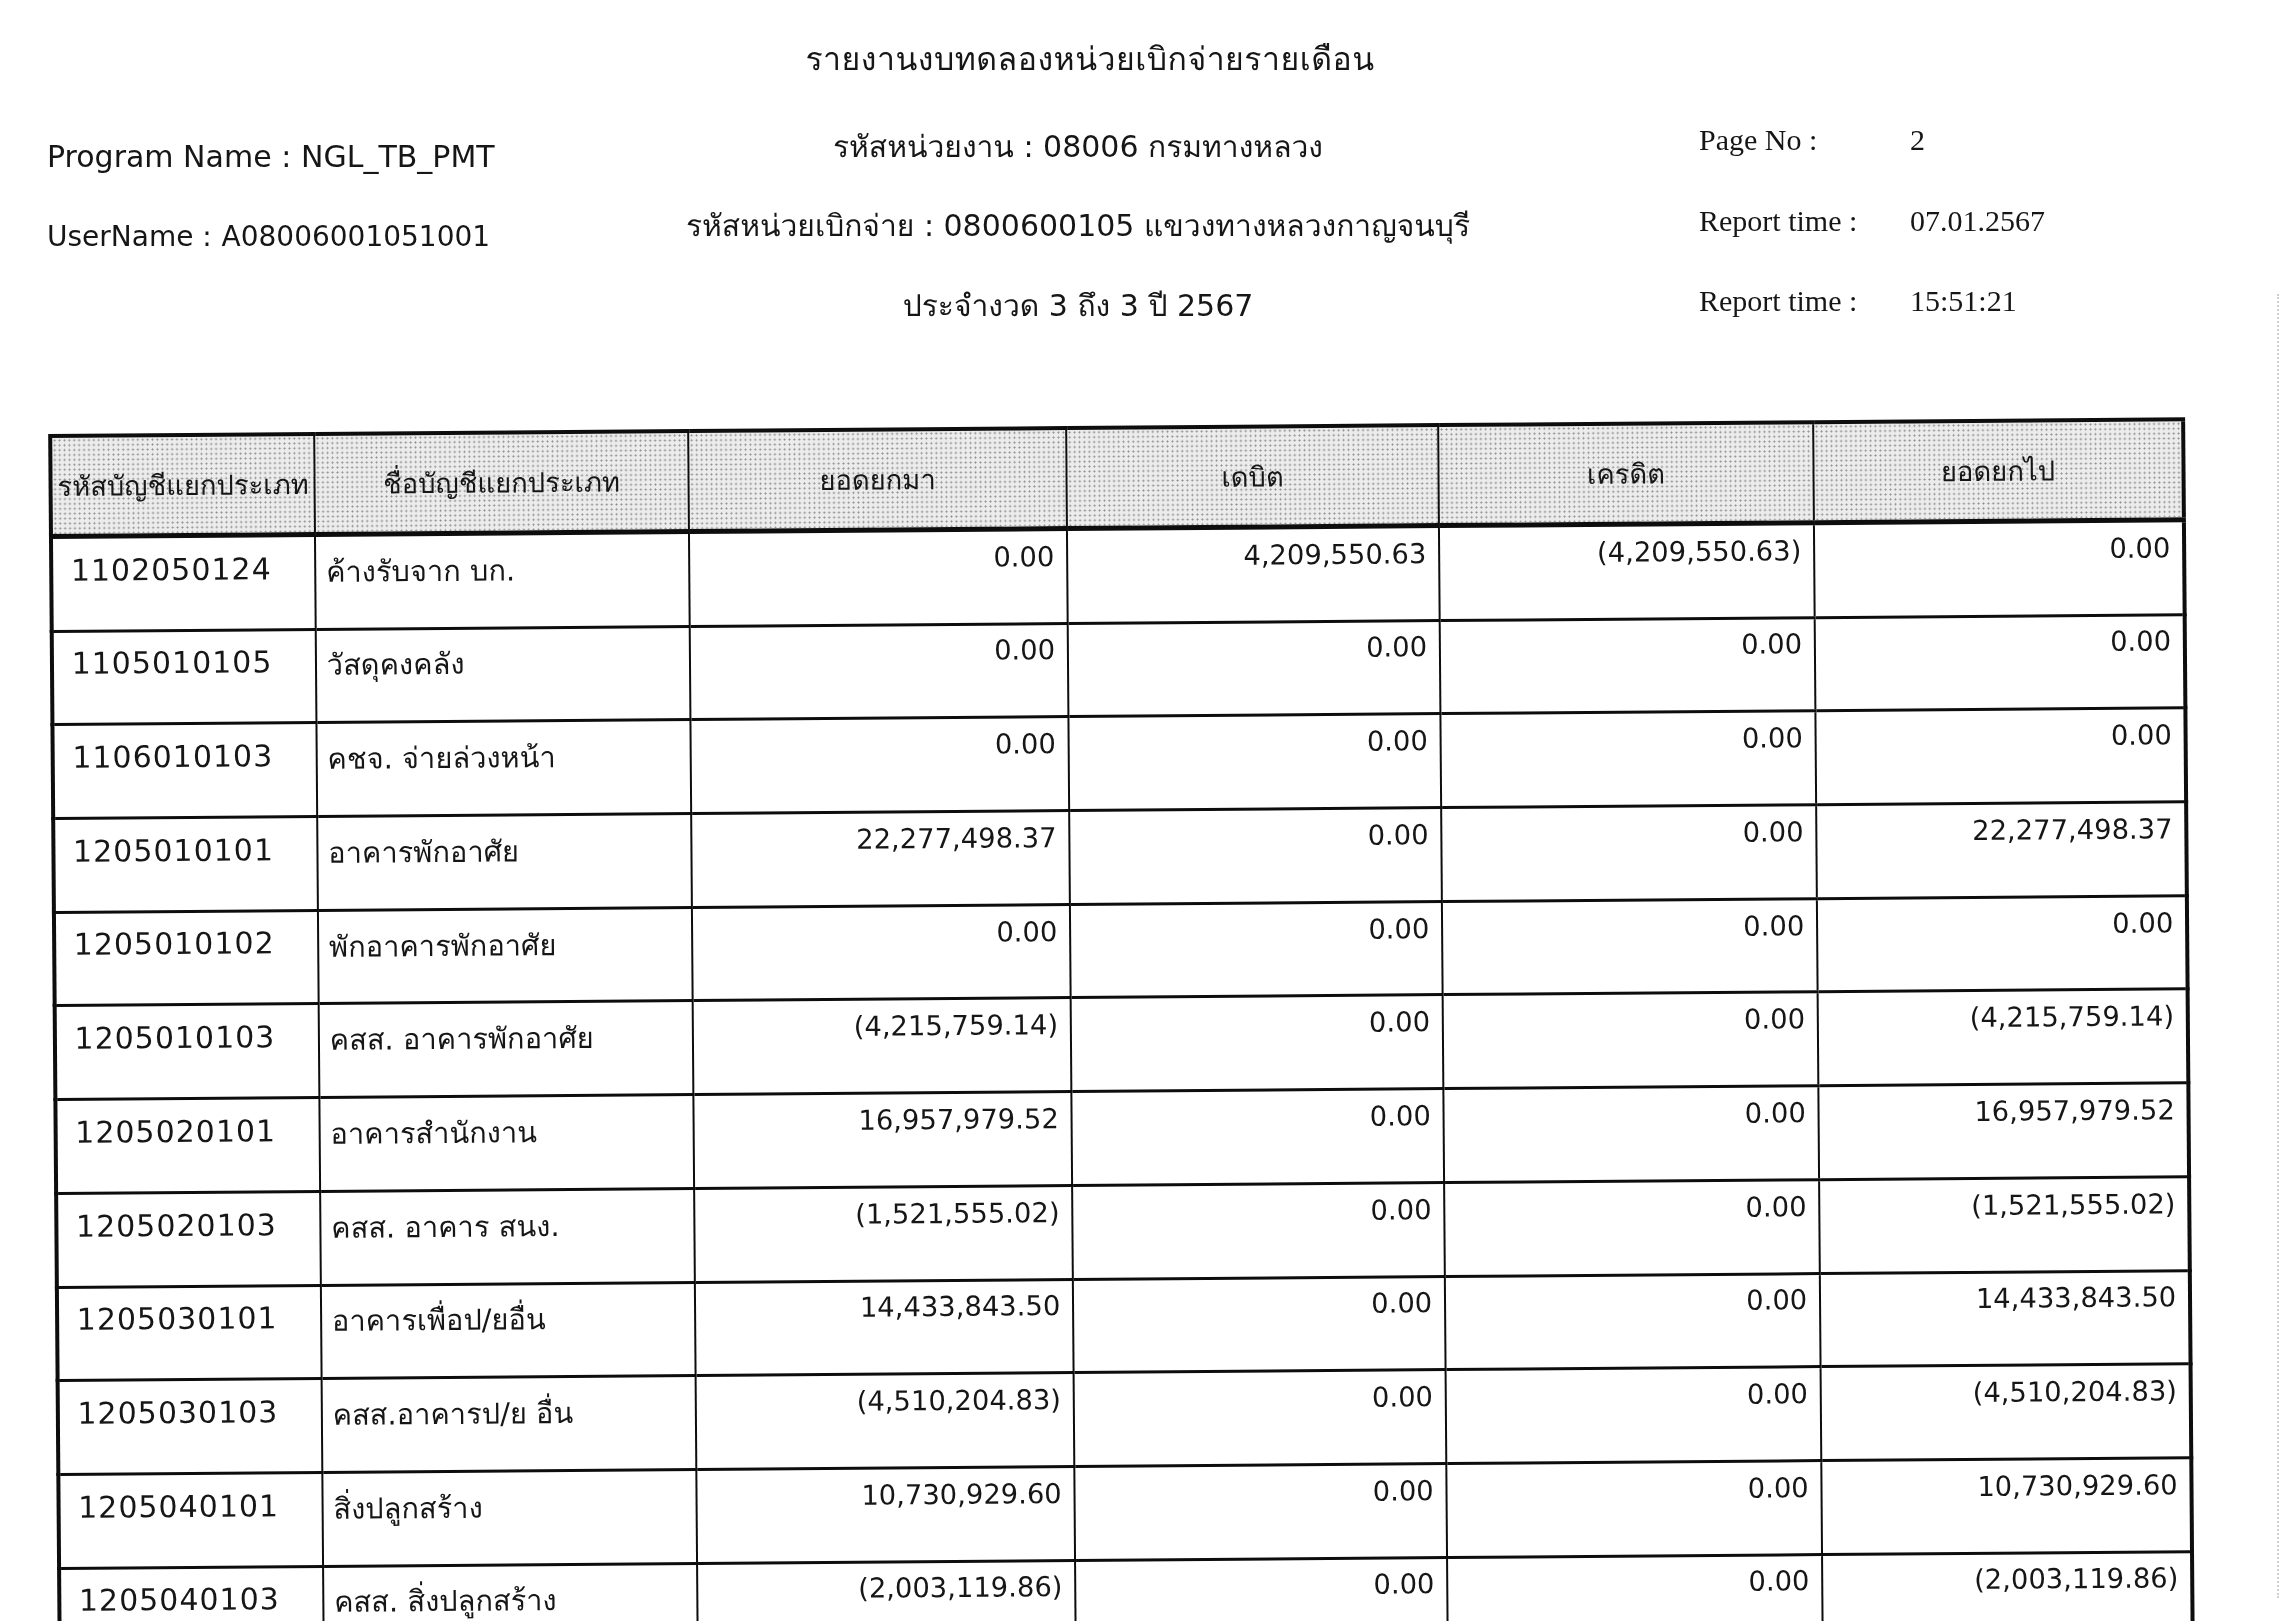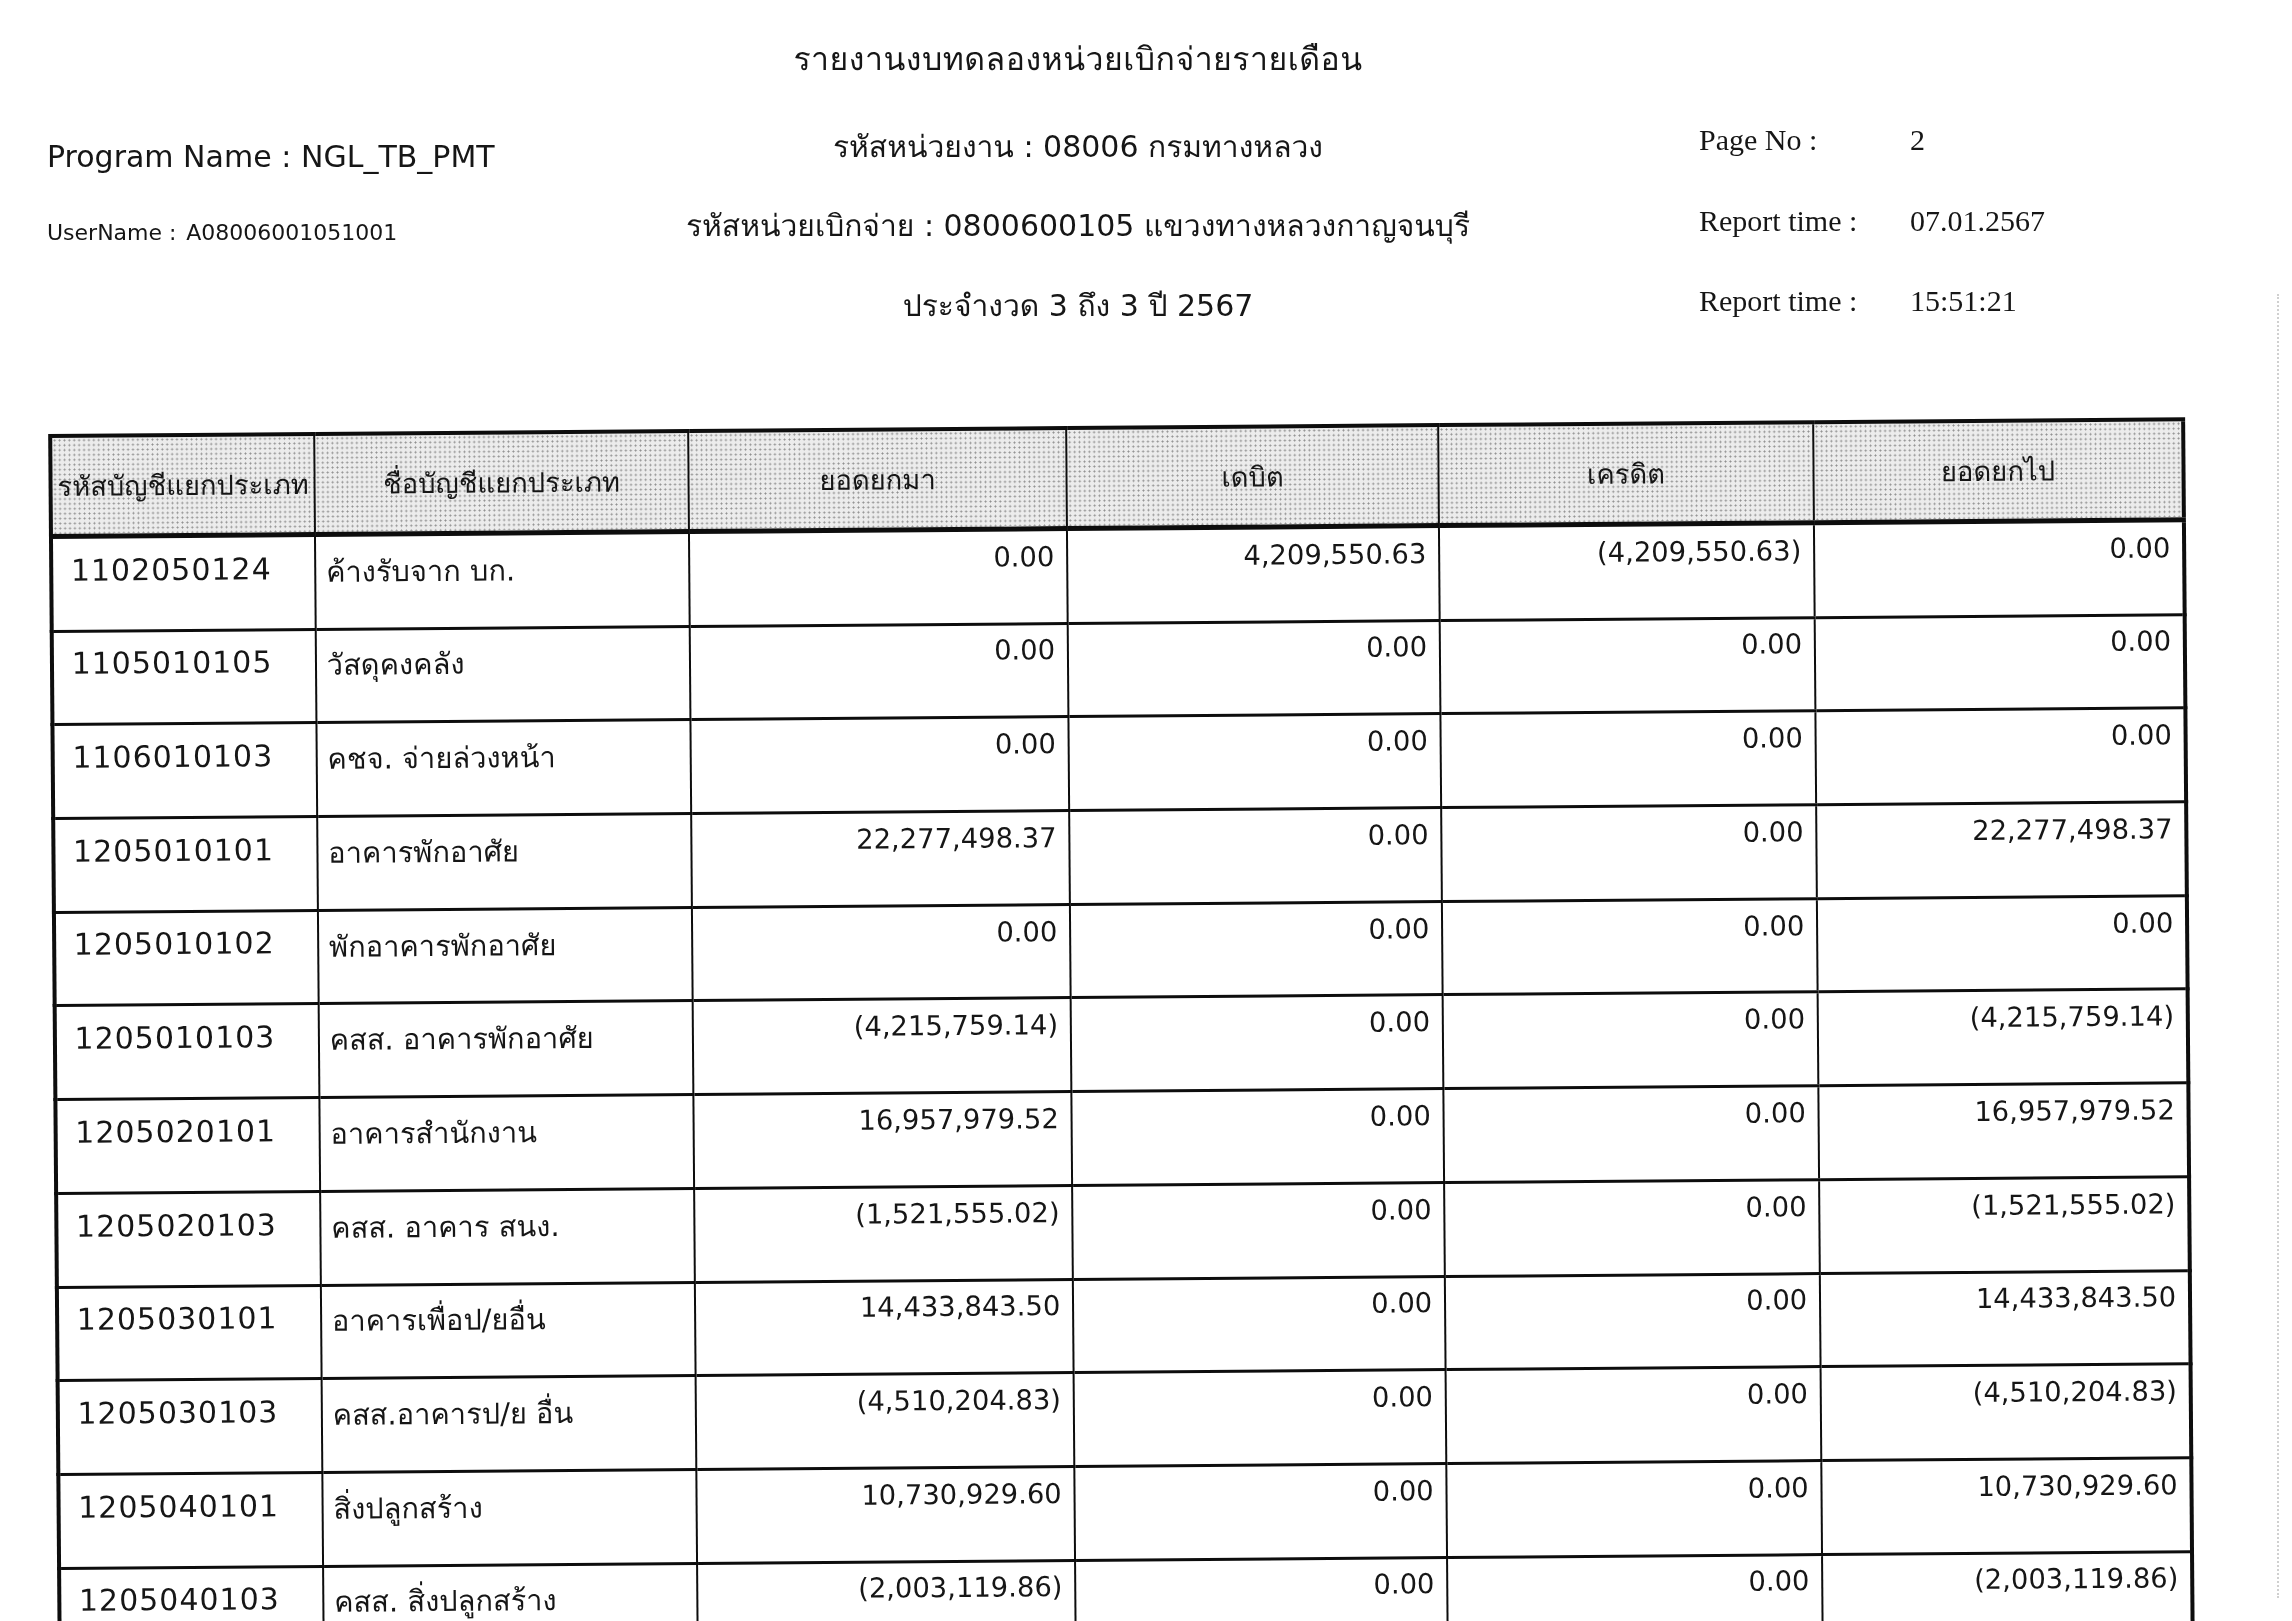--- a/index.html
+++ b/index.html
@@ -23,23 +23,24 @@
 
   
   .doc-title {
     position: absolute;
     top: 33px;
     left: 0;
     width: 2156px;
     text-align: center;
     font-size: 32px;
     letter-spacing: 0.5px;
+    padding-left: 12px;
   }
   .hdr-left-1 { position: absolute; top: 139px; left: 47px;  font-size: 30px; }
-  .hdr-left-2 { position: absolute; top: 220px; left: 47px;  font-size: 22px; }
+  .hdr-left-2 { position: absolute; top: 220px; left: 47px;  font-size: 28px; }
 
   .hdr-center-1 { position: absolute; top: 123px; left: 0; width: 2156px; text-align: center; font-size: 30px; }
   .hdr-center-2 { position: absolute; top: 202px; left: 0; width: 2156px; text-align: center; font-size: 30px; }
   .hdr-center-3 { position: absolute; top: 282px; left: 0; width: 2156px; text-align: center; font-size: 30px; }
 
   .hdr-right-row { position: absolute; left: 1699px; width: 549px; font-size: 30px; font-family: Liberation Serif, serif; }
   .r1 { top: 123px; }
   .r2 { top: 204px; }
   .r3 { top: 284px; }
   .hdr-right-row .val { position: absolute; left: 211px; top: 0; white-space: nowrap; }

